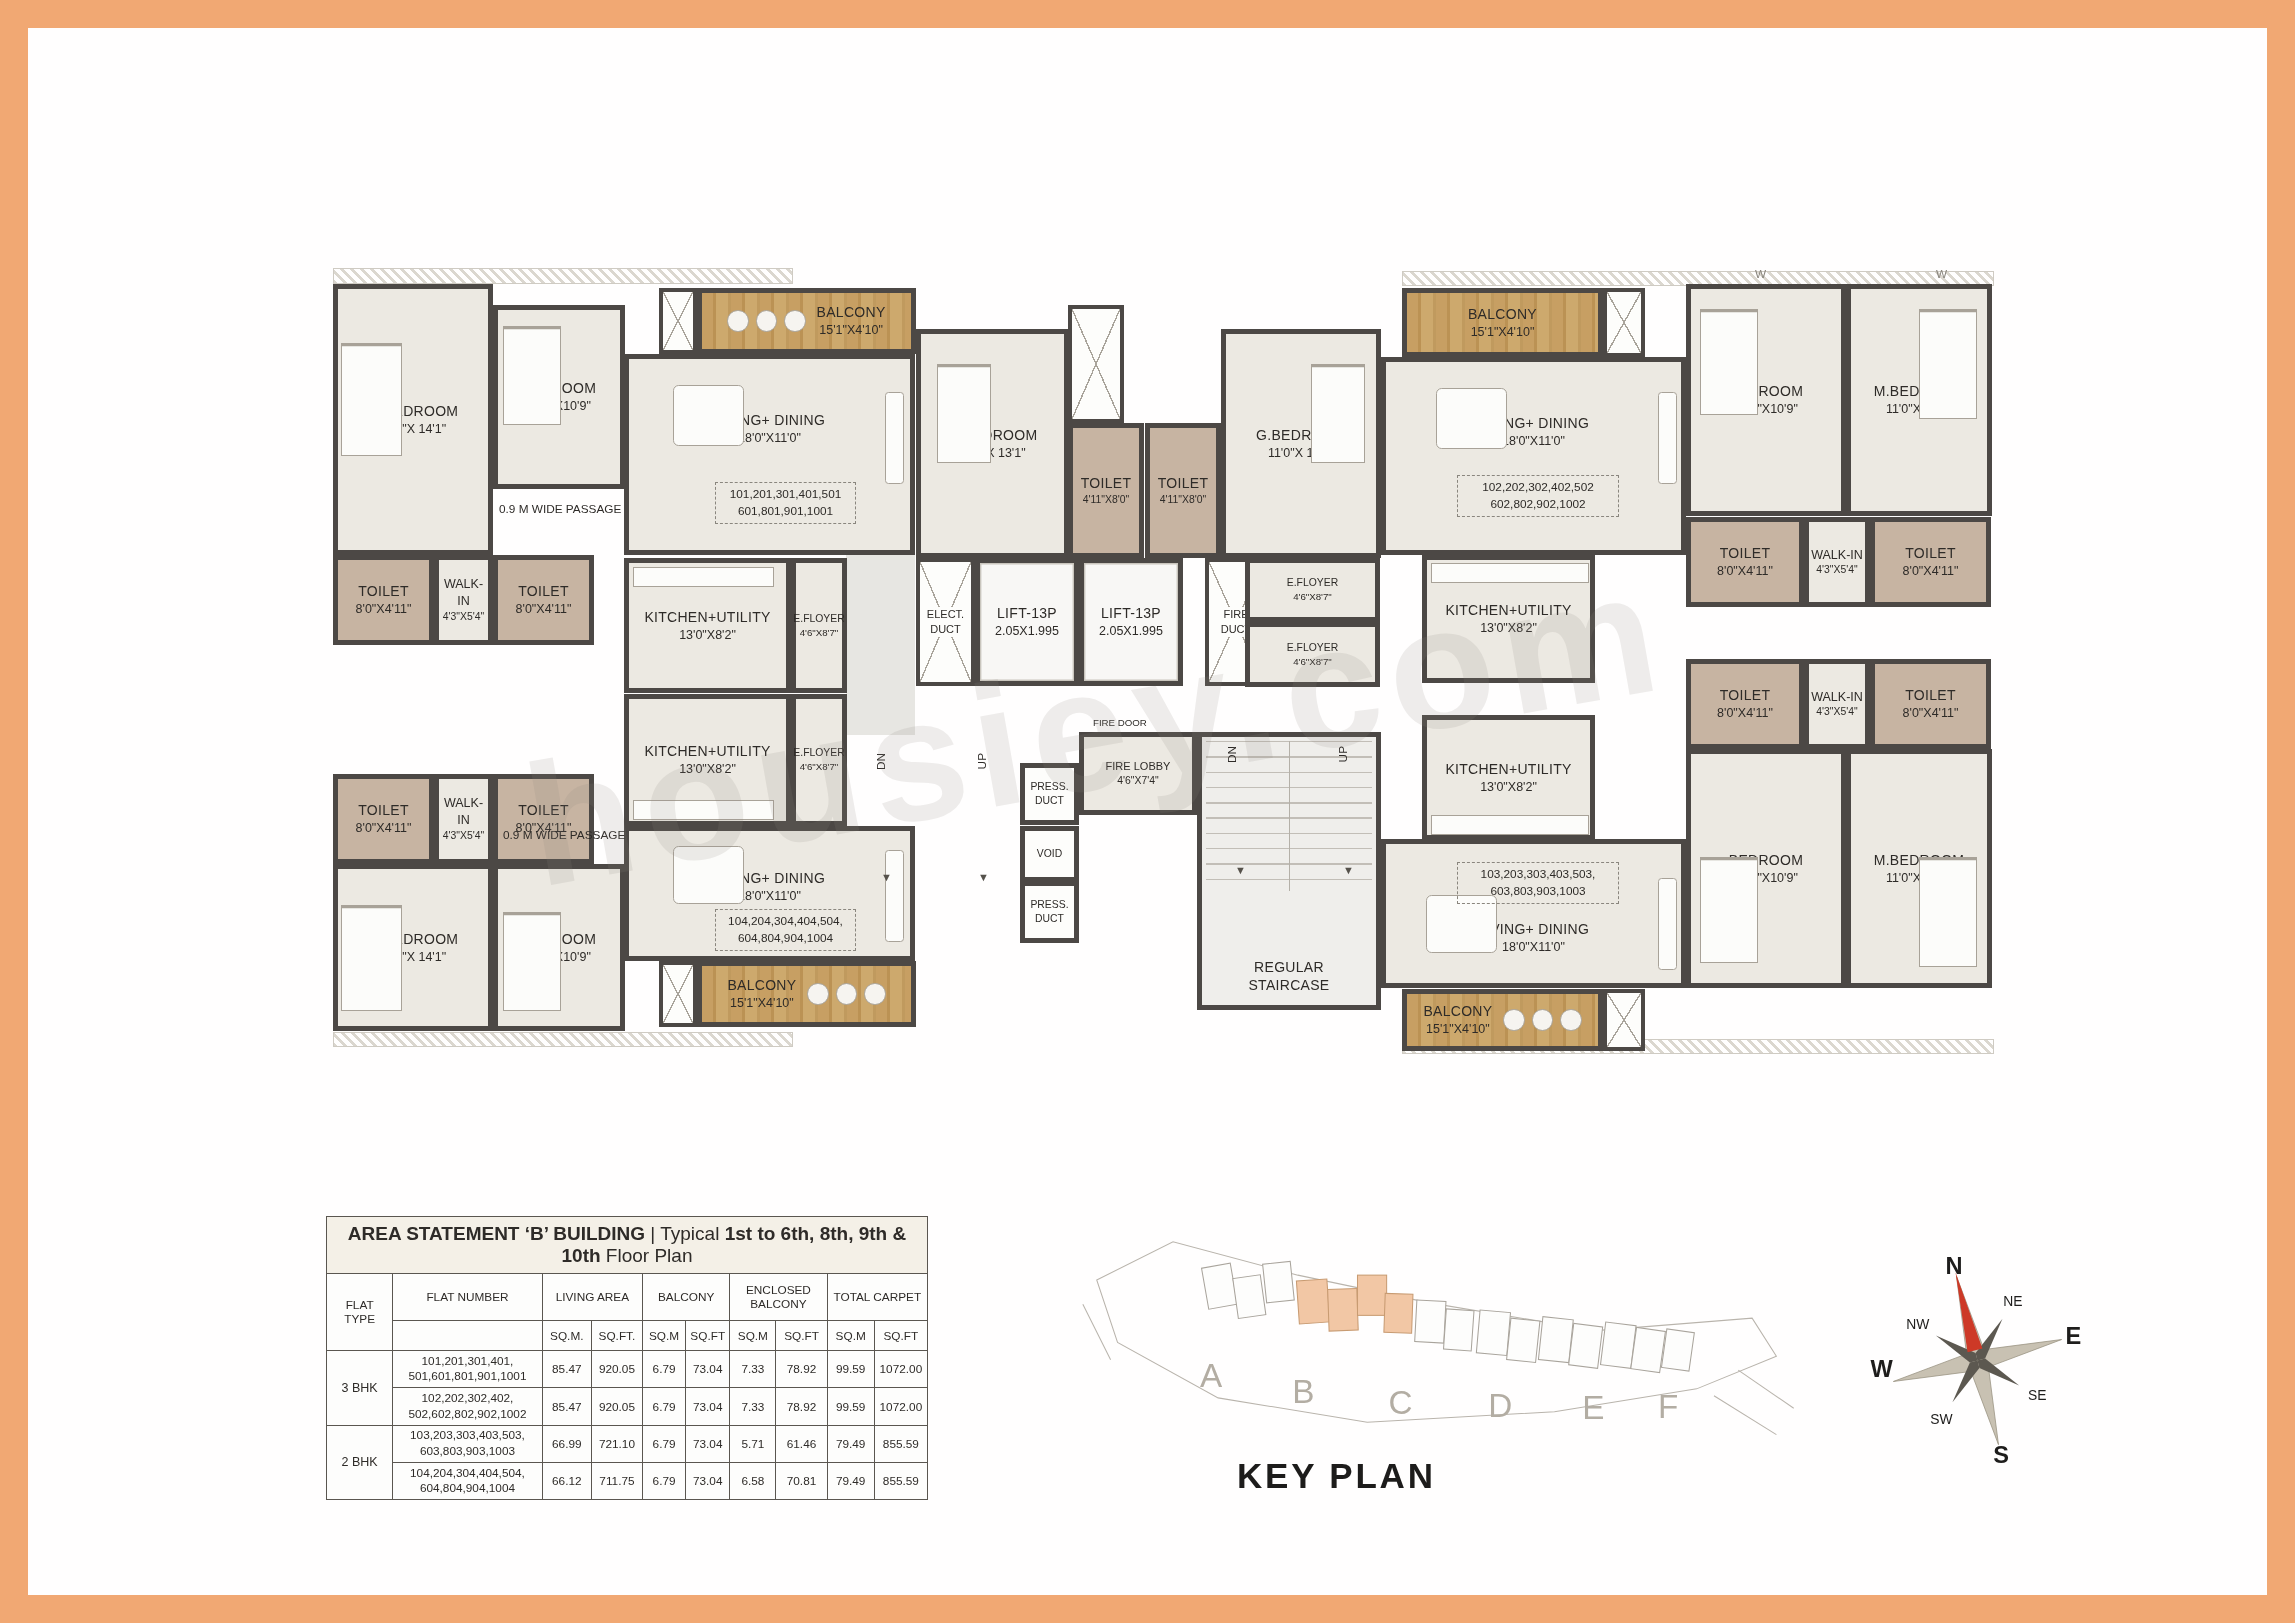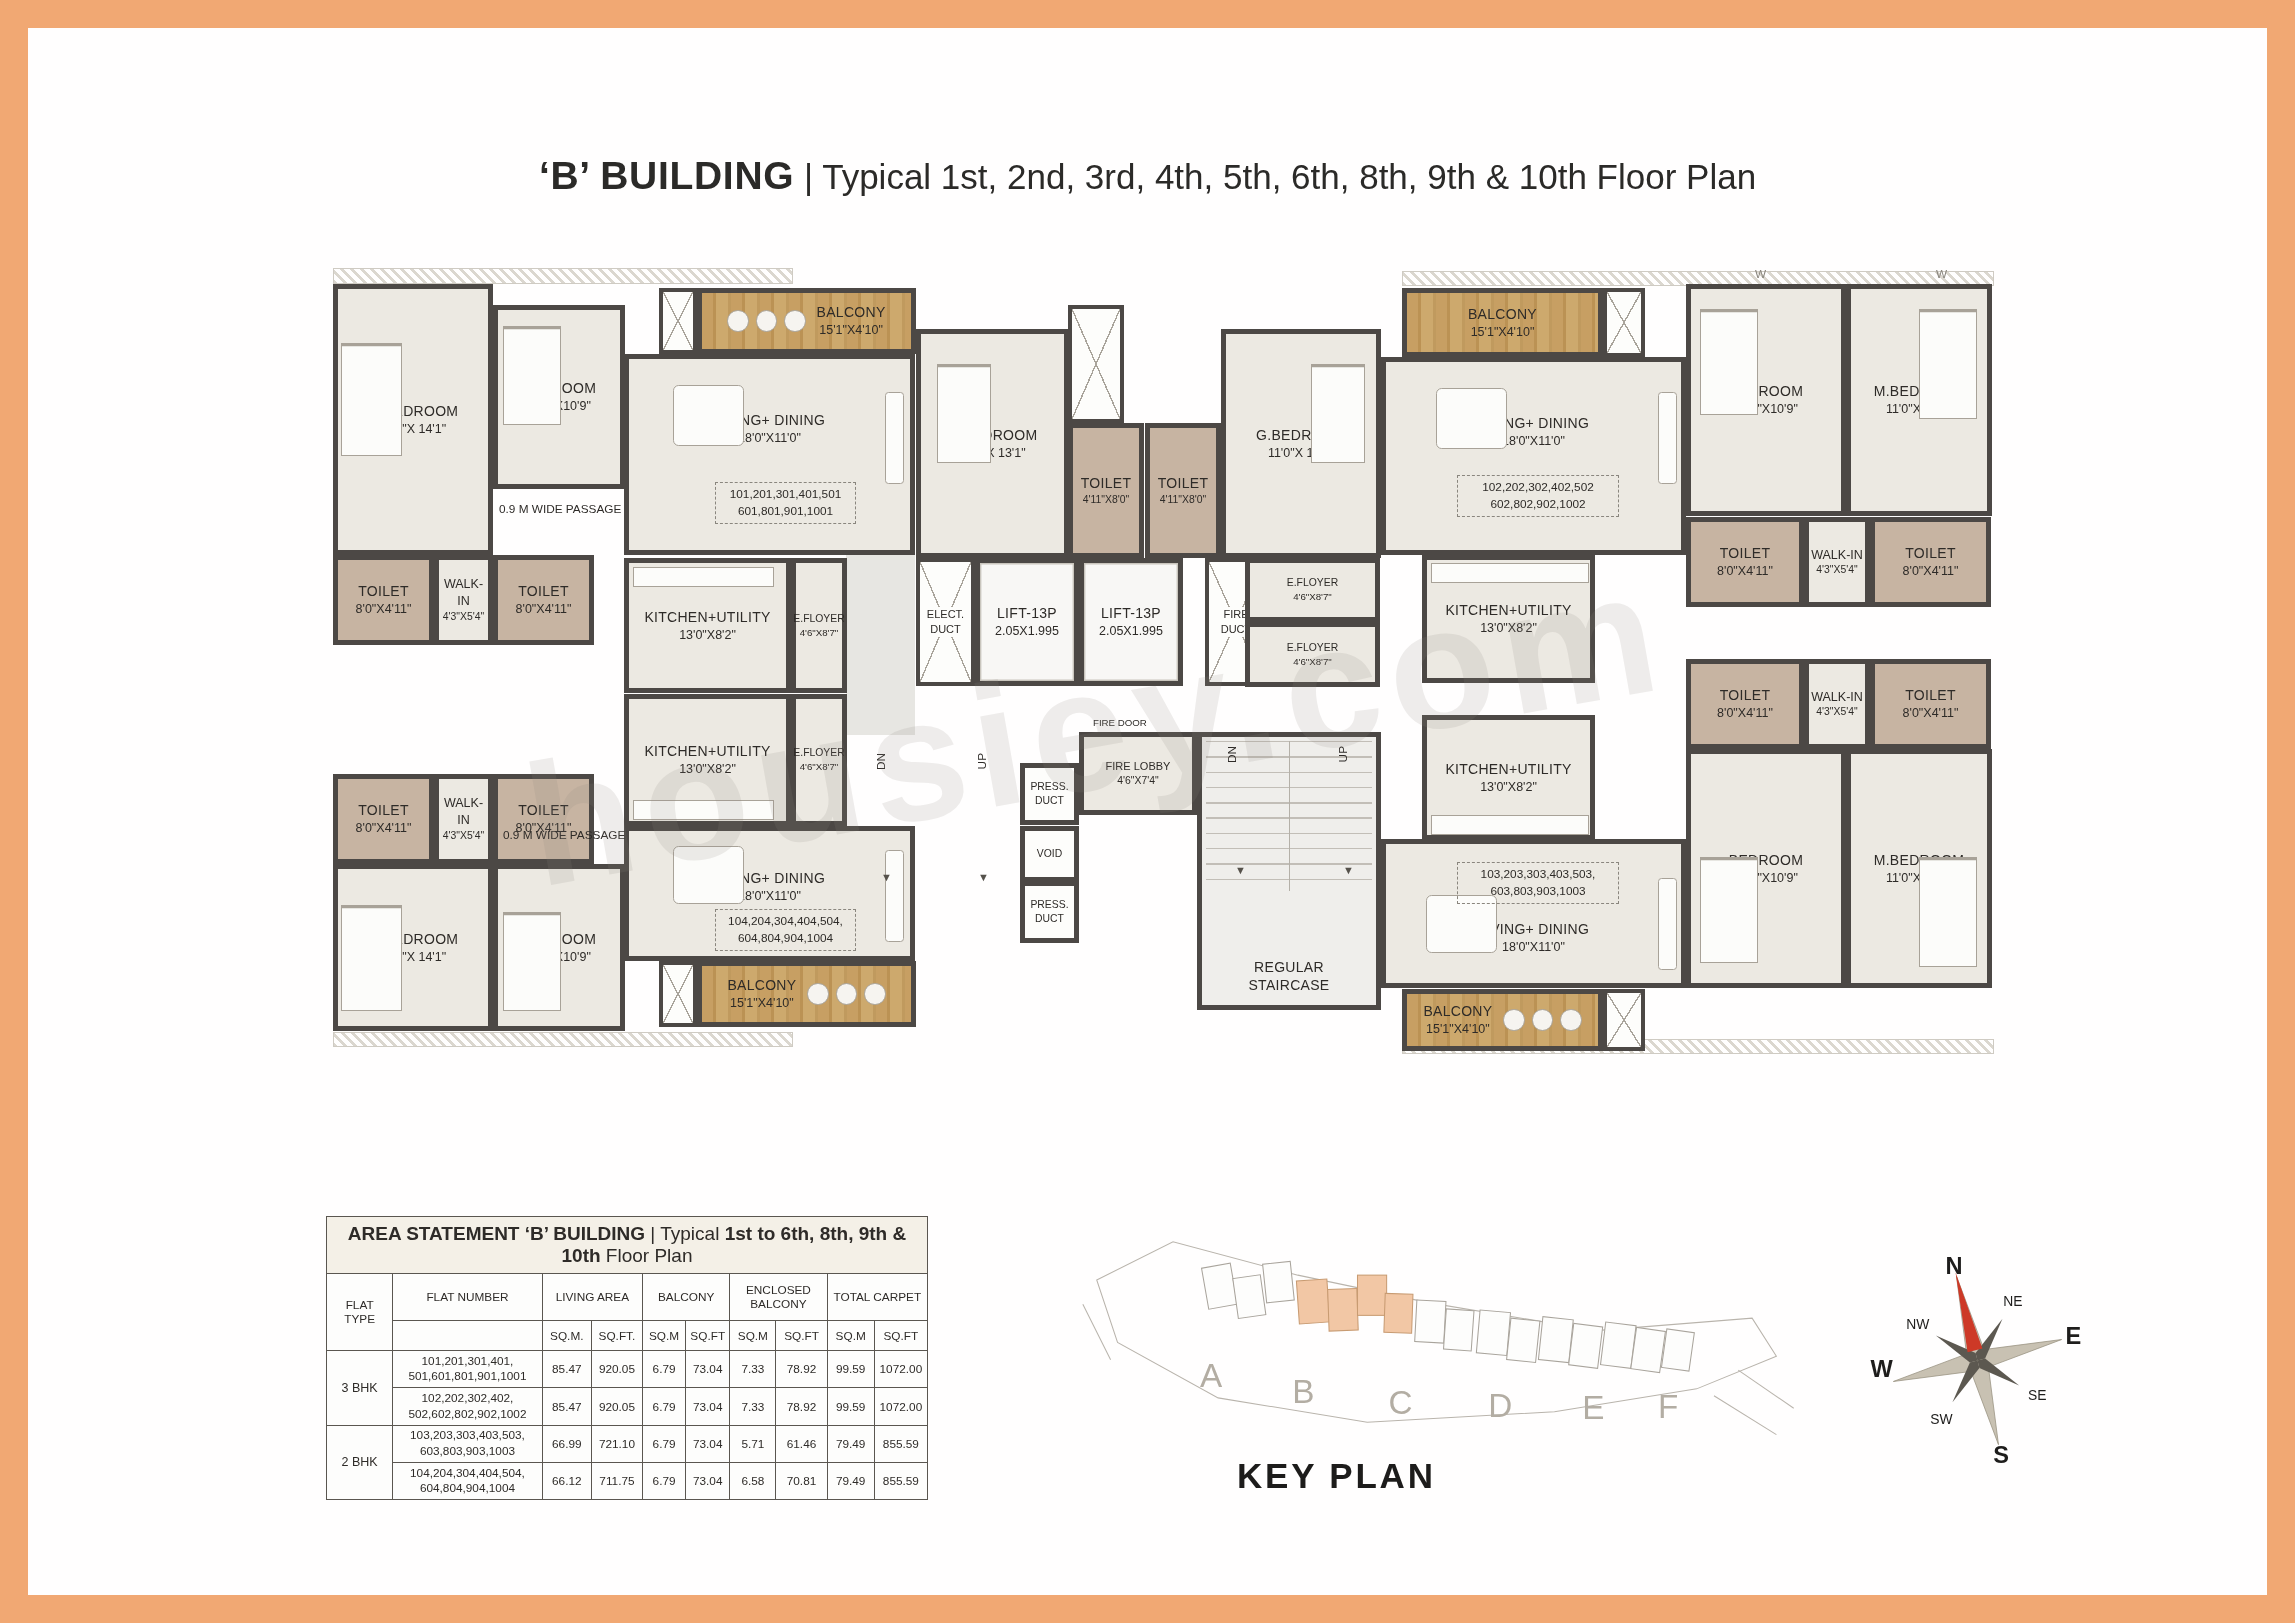--- a/index.html
+++ b/index.html
@@ -63,23 +63,20 @@
   #keyplan{position:absolute;left:1069px;top:1214px;z-index:4;}
   #keyplan-label{position:absolute;left:1237px;top:1456px;font-size:35px;font-weight:600;letter-spacing:2.8px;color:#1d1c1b;z-index:5;}
   #compass{position:absolute;left:1863px;top:1246px;z-index:4;}
 </style>
 </head>
 <body>
 
 <div id="page">
   <div class="frame"></div>
 
-  <div class="title">
-    <span class="tb">‘B’ BUILDING</span><span class="tr"> | Typical 1st, 2nd, 3rd, 4th, 5th, 6th, 8th, 9th &amp; 10th Floor Plan</span>
-  </div>
 
   <div id="plan">
 
     <div class="hatch" style="left:7px;top:1.4px;width:458px;height:14px"></div>
     <div class="hatch" style="left:1076px;top:4.2px;width:590px;height:12.5px"></div>
     <div class="hatch" style="left:7px;top:765px;width:458px;height:12.5px"></div>
     <div class="hatch" style="left:1076px;top:772px;width:590px;height:12.5px"></div>
 
     <div class="openfloor" style="left:520px;top:288px;width:69px;height:180px"></div>
 

